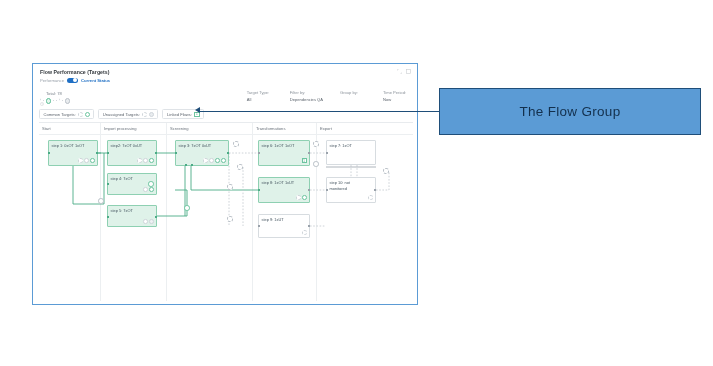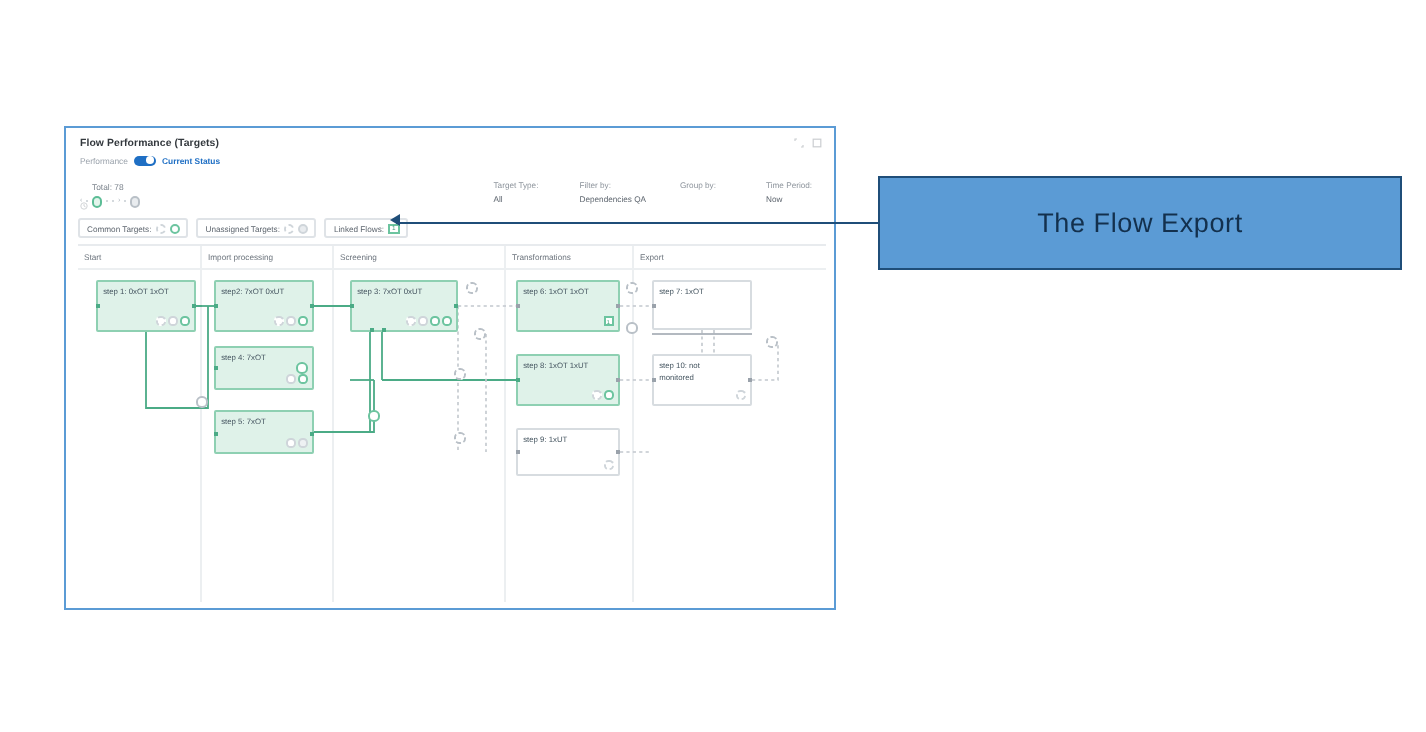--- a/index.html
+++ b/index.html
@@ -475,16 +475,16 @@
       <span class="wmark dashed" style="left:188px;top:93px"></span>
       <span class="wmark dashed" style="left:274px;top:18px"></span>
       <span class="wmark" style="left:274px;top:38px"></span>
       <span class="wmark dashed" style="left:344px;top:45px"></span>
     </div>
   </div>
 
   <div id="anno-line"></div>
   <div id="anno-arrow"></div>
   <div id="anno">
-    <span id="anno-txt">The Flow Export</span>
+    <span id="anno-txt">The Flow Group</span>
   </div>
 
 </div>
 
 </body></html>

